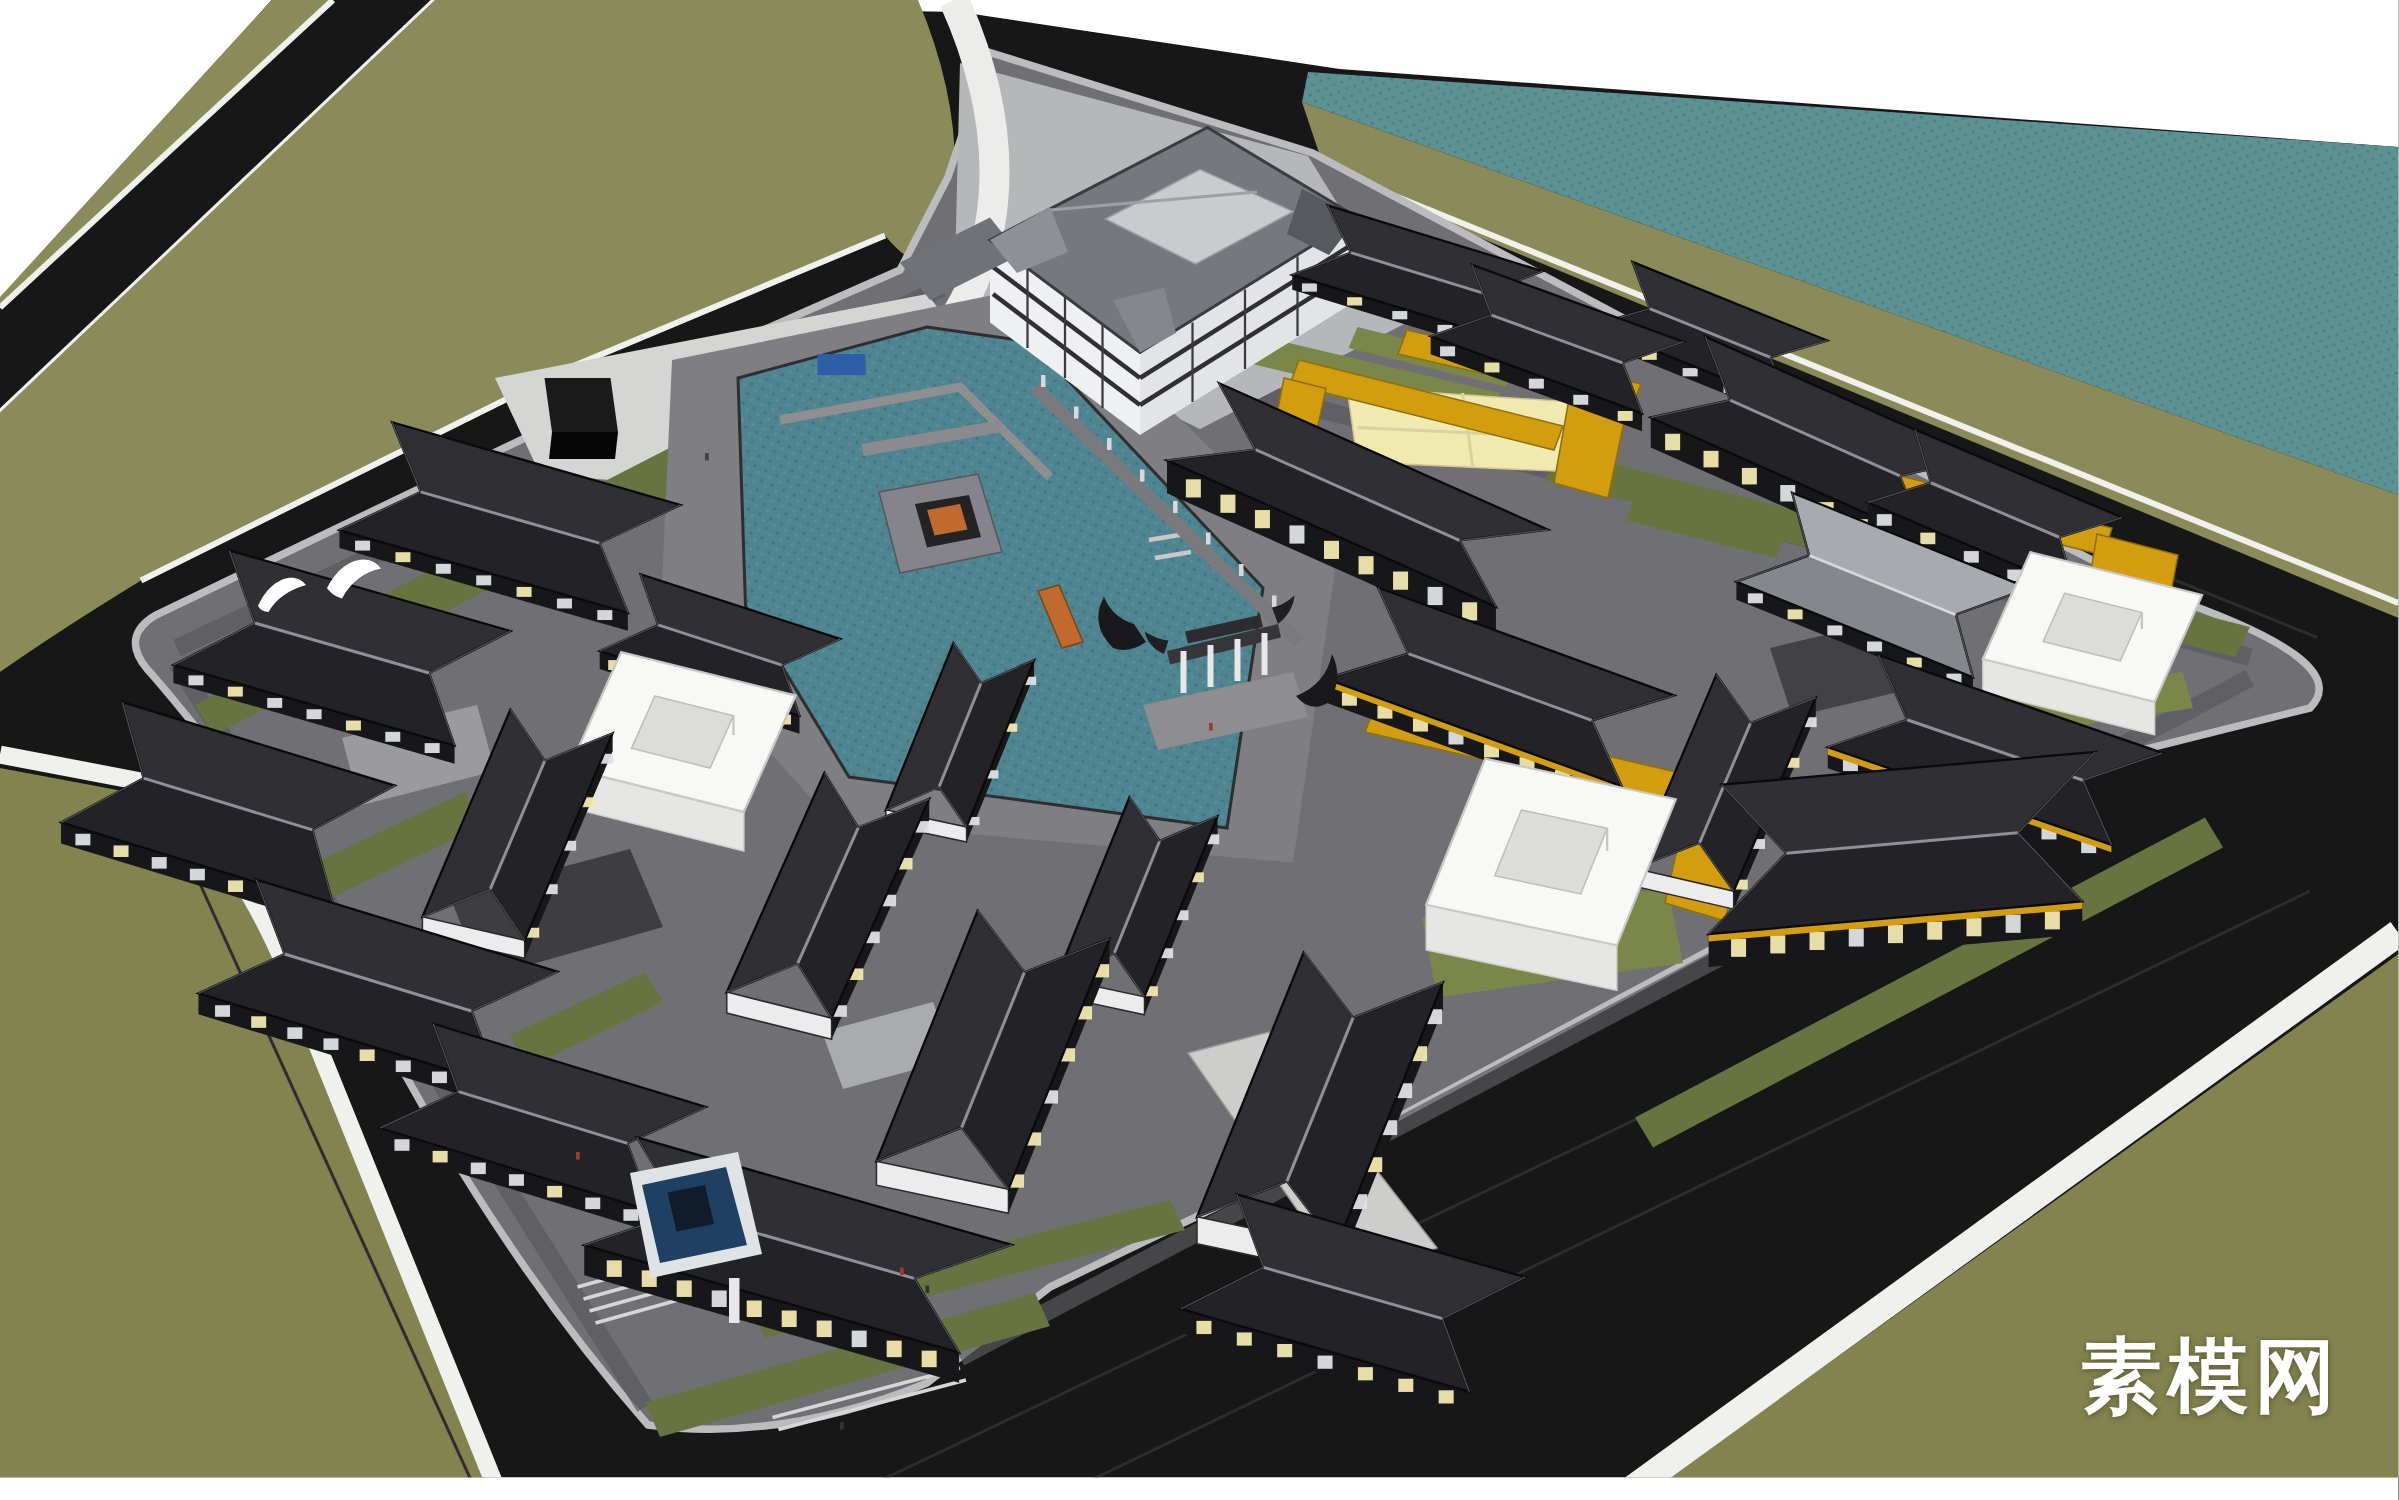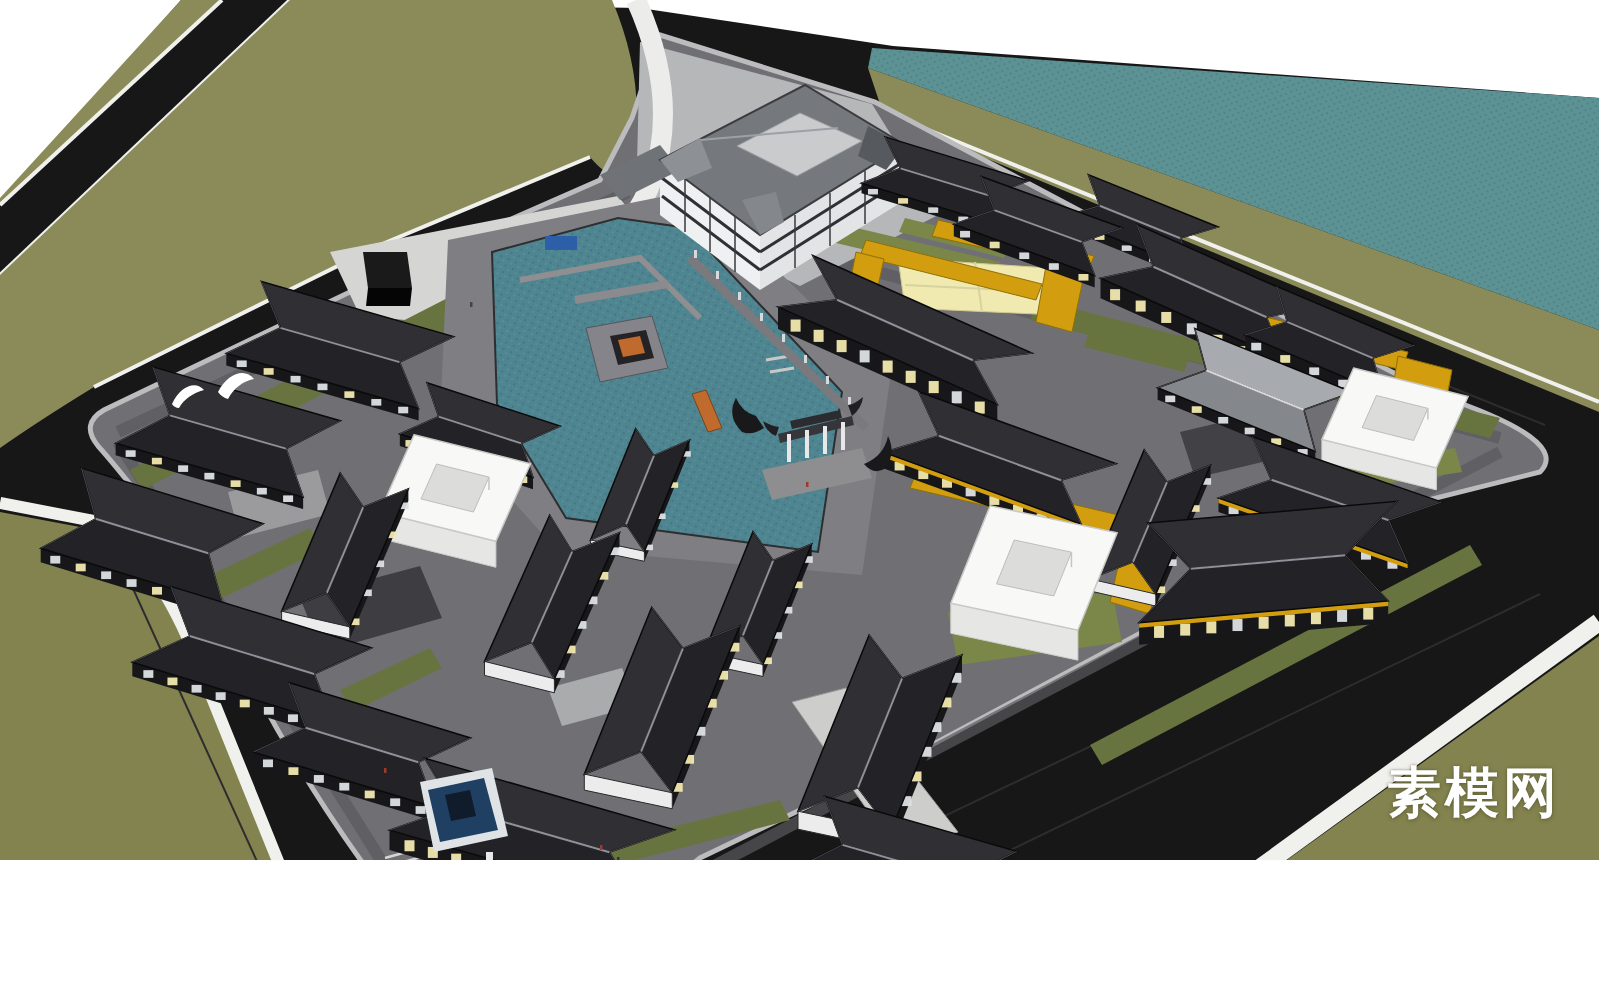--- a/index.html
+++ b/index.html
@@ -1,16 +1,16 @@
 <!DOCTYPE html>
 <html style="--c-sky: #ffffff; --c-field: #8b8b59; --c-fieldDark: #83834f; --c-water: #5d9295; --c-waterDot: #4c8184; --c-asphalt: #171718; --c-asphaltLine: #2d2d2f; --c-curb: #f0f0ec; --c-pavement: #707074; --c-pavementMid: #8b8b8f; --c-pavementLight: #bcbcbe; --c-plazaLight: #d5d5d3; --c-lawn: #68743f; --c-lawnLight: #7a8749; --c-roofDark: #232327; --c-roofDark2: #2f2f34; --c-ridge: #90909a; --c-roofGray: #75787d; --c-roofGrayLight: #a7aaaf; --c-hotelCourt: #c9cbcd; --c-facadeWhite: #eef0f1; --c-wallDark: #17171a; --c-windowWarm: #f2e8ae; --c-windowCool: #dde1e4; --c-whiteBox: #f8f8f6; --c-whiteBoxSide: #e6e6e4; --c-amber: #d29d0e; --c-amberDark: #8f7006; --c-courtYellow: #f0eab0; --c-poolBlue: #1f3f63; --c-wood: #c06a2e; --c-fence: #7a7a7e; --c-stairs: #d6d6d4;"><head>
 <meta charset="utf-8">
 <style>
   html,body{margin:0;padding:0;background:#ffffff;}
-  .stage{position:relative;width:1599px;height:860px;overflow:hidden;background:var(--c-sky,#fff);
+  .stage{position:relative;width:1599px;height:985px;overflow:hidden;background:var(--c-sky,#fff);
          font-family:"DejaVu Sans","Liberation Sans",sans-serif;}
   .stage svg{position:absolute;left:0;top:0;display:block;}
   .watermark{position:absolute;right:38px;bottom:30px;display:flex;align-items:baseline;
              color:#ffffff;text-shadow:0 1px 4px rgba(60,60,30,.45), 0 0 2px rgba(90,90,50,.6);
              white-space:nowrap;user-select:none;}
   .watermark .cn{font-size:54px;font-weight:bold;letter-spacing:4px;}
   .watermark .latin{font-size:38px;font-weight:bold;letter-spacing:1px;}
 </style>
 </head>
 <body>

